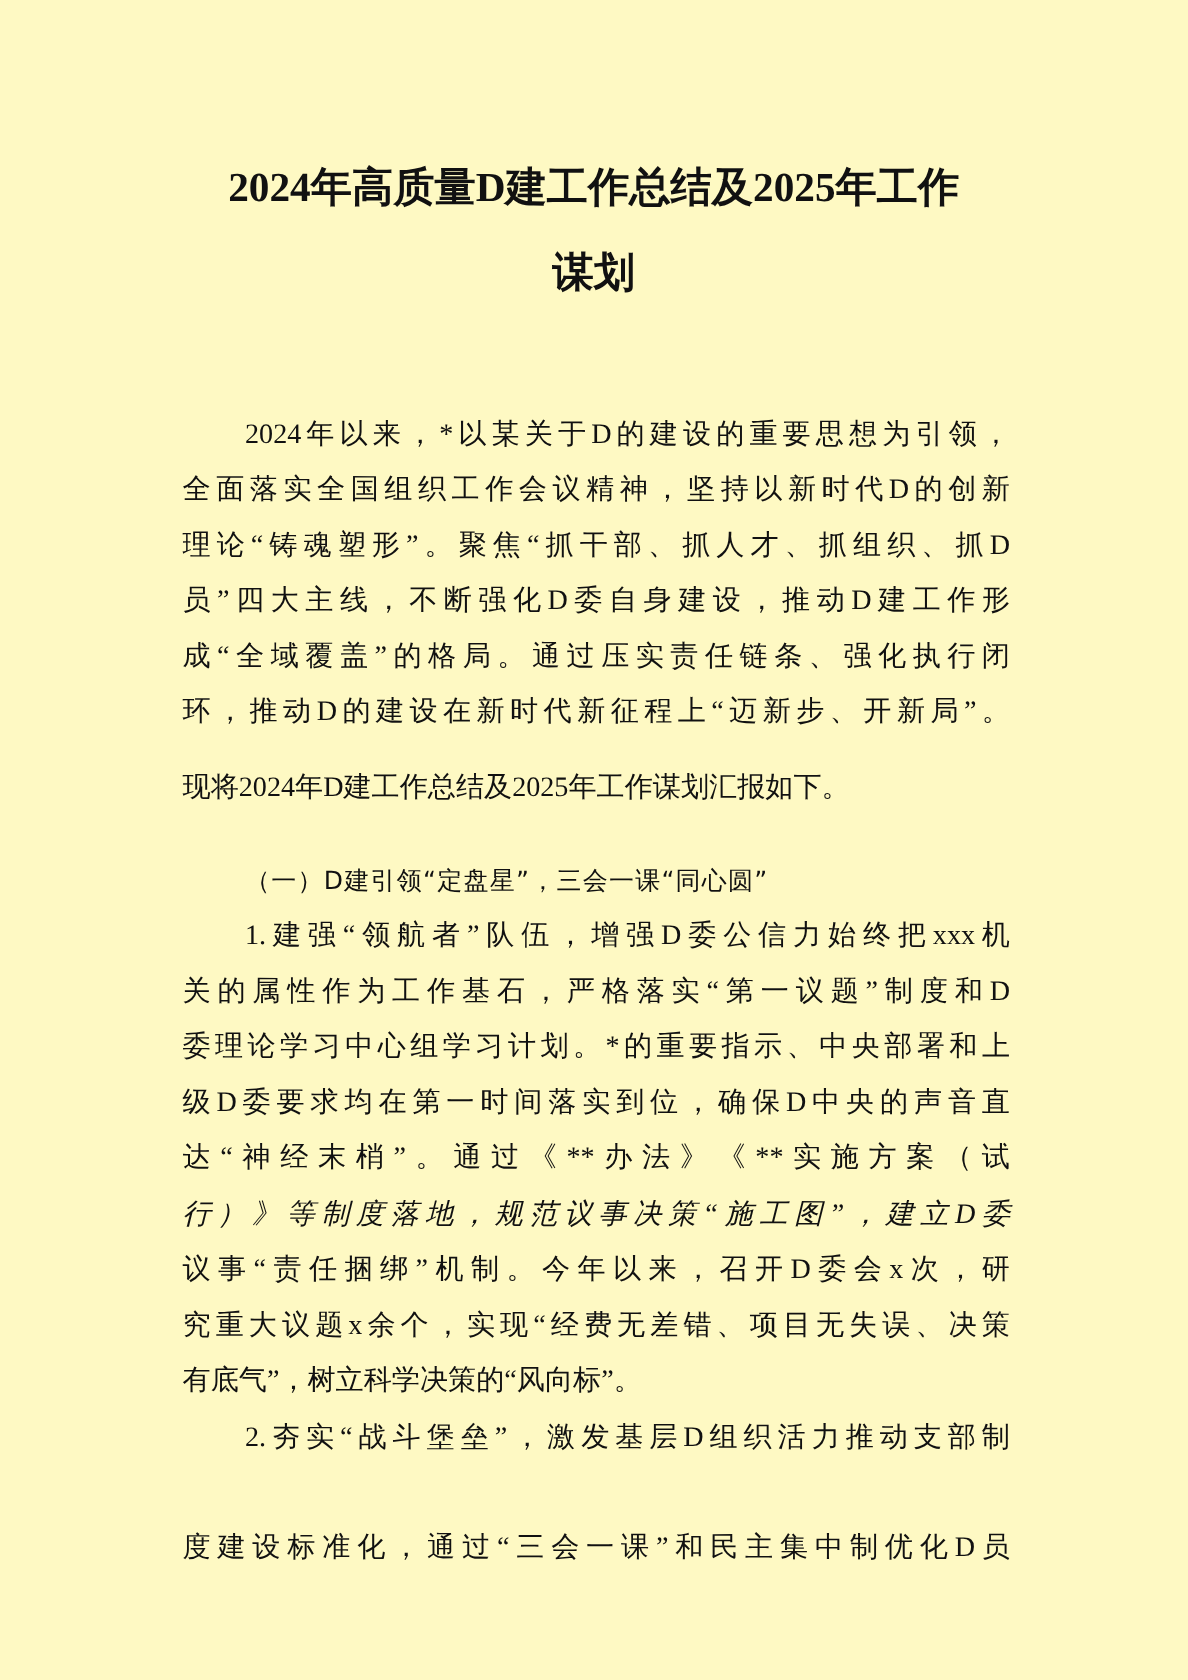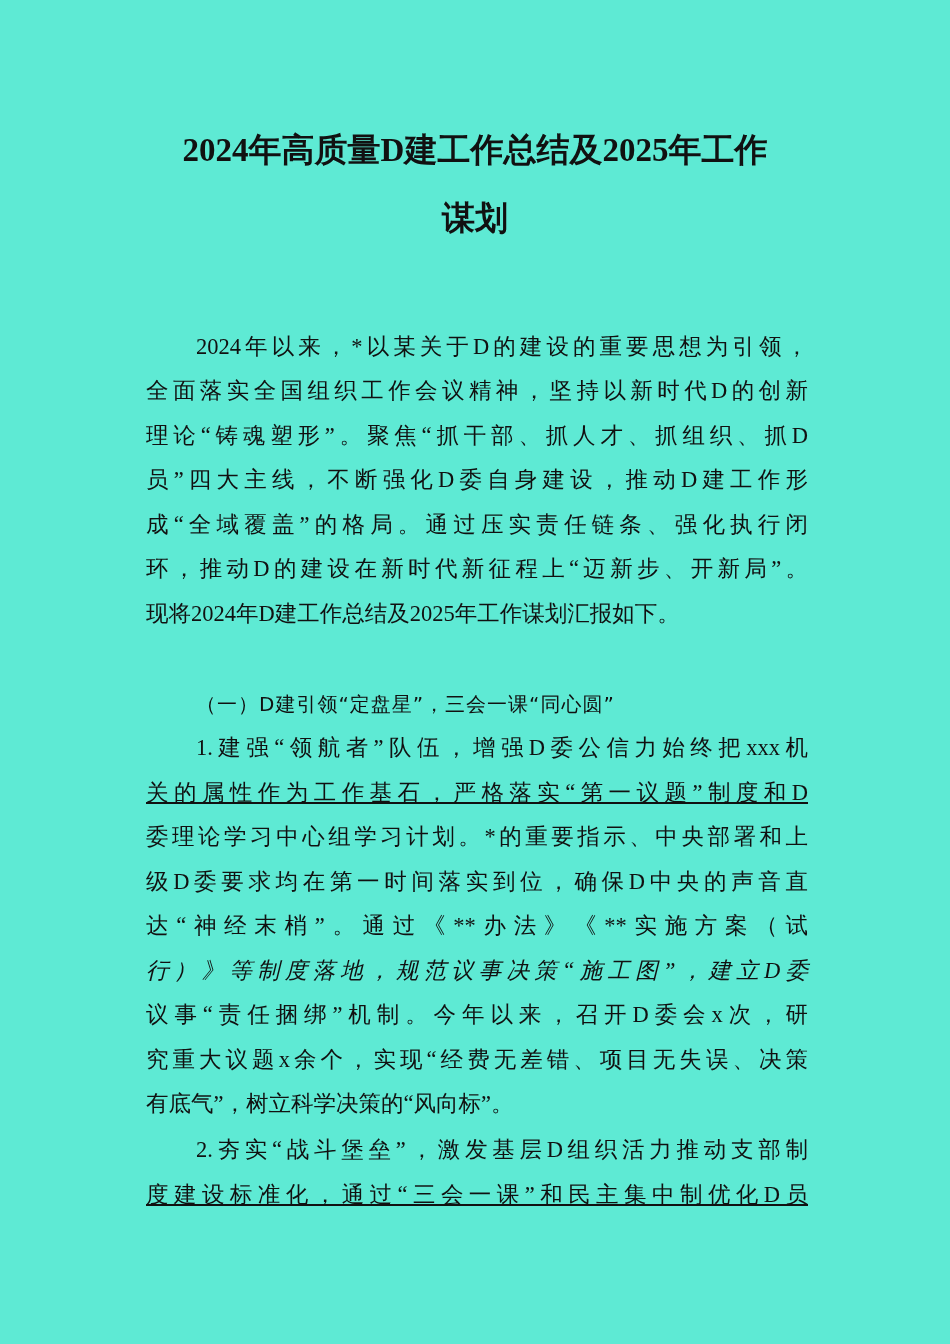--- a/index.html
+++ b/index.html
@@ -1,17 +1,17 @@
 <!DOCTYPE html>
 <html><head>
 <meta charset="utf-8">
 <style>
   html, body { margin: 0; padding: 0; background: #ffffff; }
   body { width: 950px; height: 1344px; position: relative; overflow: hidden; }
-  .page { position: absolute; left: 0; top: 0; width: 950px; height: 1344px; background: #5eead4; }
+  .page { position: absolute; left: 0; top: 0; width: 950px; height: 1344px; background: #fef9c3; }
   .title {
     position: absolute; left: 0; width: 950px; text-align: center;
     font-family: "Liberation Serif", "DejaVu Serif", serif;
     font-size: 33px; font-weight: bold; color: #111; letter-spacing: 0px;
     white-space: nowrap;
   }
   .line {
     position: absolute; left: 146px; width: 662px;
     font-family: "Liberation Serif", "DejaVu Serif", serif;
     font-size: 22.5px; color: #111; white-space: nowrap;
@@ -38,35 +38,35 @@
   <div class="title" style="top:128px;">2024年高质量D建工作总结及2025年工作</div>
   <div class="title" style="top:196px;">谋划</div>
 
   <div>
     <div class="line indent" style="top:332px;">2024年以来，*以某关于D的建设的重要思想为引领，</div>
     <div class="line" style="top:376px;">全面落实全国组织工作会议精神，坚持以新时代D的创新</div>
     <div class="line" style="top:421px;">理论“铸魂塑形”。聚焦“抓干部、抓人才、抓组织、抓D</div>
     <div class="line" style="top:465px;">员”四大主线，不断强化D委自身建设，推动D建工作形</div>
     <div class="line" style="top:510px;">成“全域覆盖”的格局。通过压实责任链条、强化执行闭</div>
     <div class="line" style="top:554px;">环，推动D的建设在新时代新征程上“迈新步、开新局”。</div>
-    <div class="line last" style="top:599px;">现将2024年D建工作总结及2025年工作谋划汇报如下。</div>
+    <div class="line last" style="top:615px;">现将2024年D建工作总结及2025年工作谋划汇报如下。</div>
   </div>
 
   <div class="heading2" style="top:689px;">（一）D建引领“定盘星”，三会一课“同心圆”</div>
 
   <div>
     <div class="line indent" style="top:733px;">1.建强“领航者”队伍，增强D委公信力始终把xxx机</div>
-    <div class="line" style="top:778px;text-decoration:underline;">关的属性作为工作基石，严格落实“第一议题”制度和D</div>
+    <div class="line" style="top:778px;">关的属性作为工作基石，严格落实“第一议题”制度和D</div>
     <div class="line" style="top:822px;">委理论学习中心组学习计划。*的重要指示、中央部署和上</div>
     <div class="line" style="top:867px;">级D委要求均在第一时间落实到位，确保D中央的声音直</div>
     <div class="line" style="top:911px;">达“神经末梢”。通过《**办法》《**实施方案（试</div>
     <div class="line" style="top:956px;font-style:italic;">行）》等制度落地，规范议事决策“施工图”，建立D委</div>
     <div class="line" style="top:1000px;">议事“责任捆绑”机制。今年以来，召开D委会x次，研</div>
     <div class="line" style="top:1045px;">究重大议题x余个，实现“经费无差错、项目无失误、决策</div>
     <div class="line last" style="top:1089px;">有底气”，树立科学决策的“风向标”。</div>
   </div>
 
   <div>
     <div class="line indent" style="top:1135px;">2.夯实“战斗堡垒”，激发基层D组织活力推动支部制</div>
-    <div class="line" style="top:1180px;text-decoration:underline;">度建设标准化，通过“三会一课”和民主集中制优化D员</div>
+    <div class="line" style="top:1223px;">度建设标准化，通过“三会一课”和民主集中制优化D员</div>
   </div>
 
 </div>
 
 </body></html>

